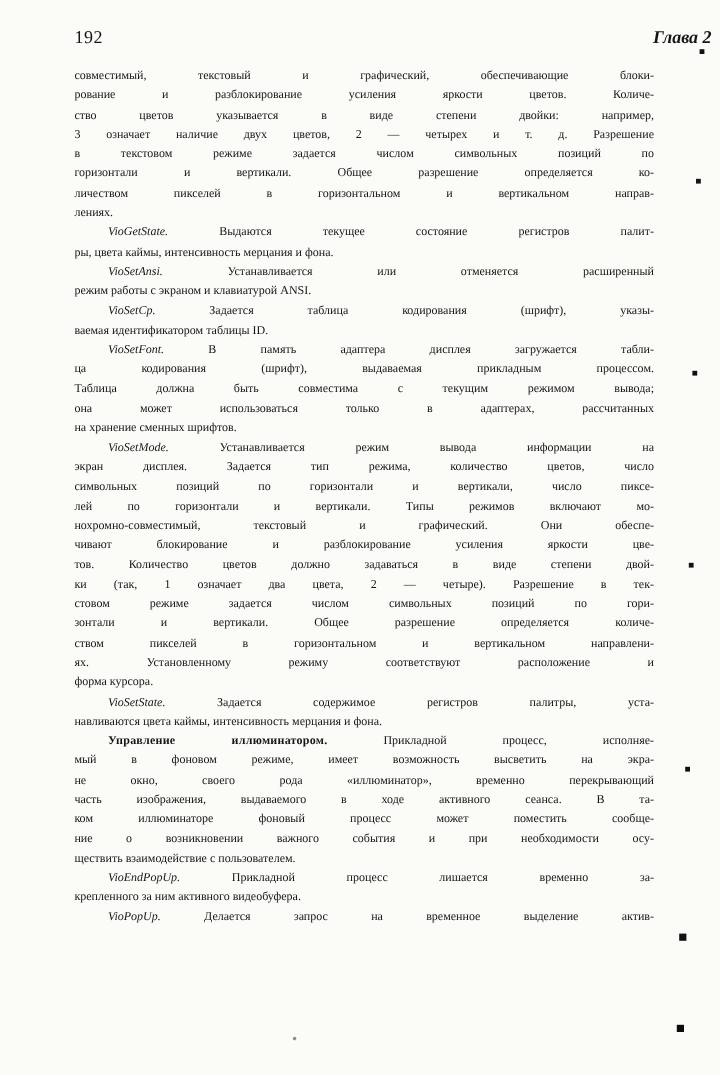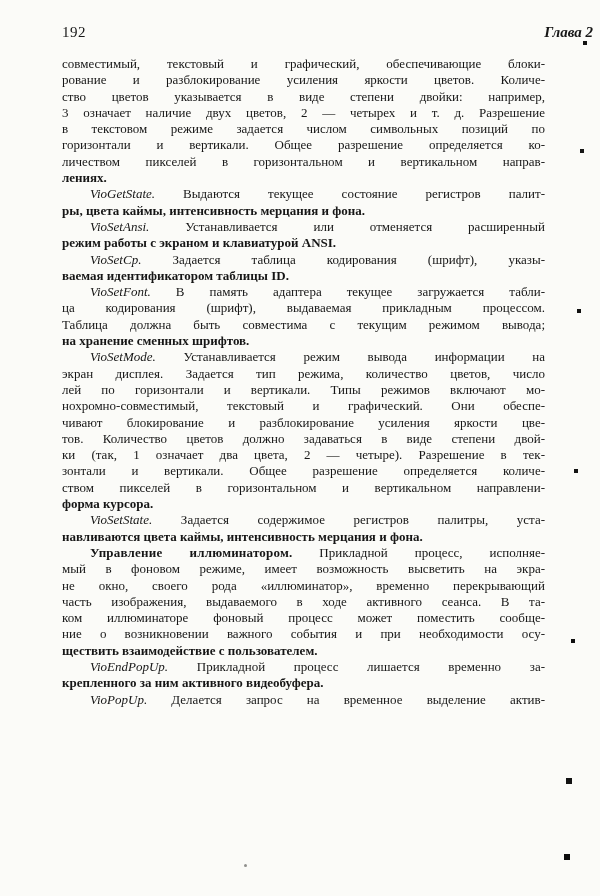--- a/index.html
+++ b/index.html
@@ -13,24 +13,24 @@
   }
   .header{
     position:absolute;left:62px;right:55px;top:24px;
     display:flex;justify-content:space-between;align-items:baseline;
     font-size:15px;
   }
   .pagenum{font-style:normal;letter-spacing:0.5px;}
   .runhead{font-style:italic;font-weight:bold;}
   .body-text{
     position:absolute;left:62px;top:56px;width:483px;
-    font-size:13px;line-height:16.3px;
+    font-size:10px;line-height:16.3px;
   }
   .line{text-align:justify;text-align-last:justify;white-space:normal;}
-  .line.para-end{text-align-last:left;font-weight:bold;}
+  .line.para-end{text-align-last:left;}
   .line.indent{text-indent:28px;}
   .seg-n{font-style:normal;}
   .seg-i{font-style:italic;}
   .seg-b{font-weight:700;letter-spacing:0.2px;}
   .edge{
     position:absolute;top:0;right:0;bottom:0;width:34px;
     background:var(--edge,#0d0d0d);
     clip-path:polygon(100% 0, 100% 100%, 16% 100%, 22% 97%, 15% 94%, 23% 91%,
       17% 88%, 25% 85%, 19% 82%, 27% 79%, 22% 76%, 30% 73%, 24% 70%, 32% 67%,
       27% 64%, 35% 61%, 30% 58%, 38% 55%, 33% 52%, 41% 49%, 36% 46%, 44% 43%,
@@ -70,33 +70,37 @@
       <div class="line"><span class="seg-n">в текстовом режиме задается числом символьных позиций по</span></div>
       <div class="line"><span class="seg-n">горизонтали и вертикали. Общее разрешение определяется ко-</span></div>
       <div class="line"><span class="seg-n">личеством пикселей в горизонтальном и вертикальном направ-</span></div>
       <div class="line para-end"><span class="seg-n">лениях.</span></div>
       <div class="line indent"><span class="seg-i">VioGetState.</span><span class="seg-n"> Выдаются текущее состояние регистров палит-</span></div>
       <div class="line para-end"><span class="seg-n">ры, цвета каймы, интенсивность мерцания и фона.</span></div>
       <div class="line indent"><span class="seg-i">VioSetAnsi.</span><span class="seg-n"> Устанавливается или отменяется расширенный</span></div>
       <div class="line para-end"><span class="seg-n">режим работы с экраном и клавиатурой ANSI.</span></div>
       <div class="line indent"><span class="seg-i">VioSetCp.</span><span class="seg-n"> Задается таблица кодирования (шрифт), указы-</span></div>
       <div class="line para-end"><span class="seg-n">ваемая идентификатором таблицы ID.</span></div>
-      <div class="line indent"><span class="seg-i">VioSetFont.</span><span class="seg-n"> В память адаптера текущее загружается табли-</span></div>
+      <div class="line indent"><span class="seg-i">VioSetFont.</span><span class="seg-n"> В память адаптера дисплея загружается табли-</span></div>
       <div class="line"><span class="seg-n">ца кодирования (шрифт), выдаваемая прикладным процессом.</span></div>
       <div class="line"><span class="seg-n">Таблица должна быть совместима с текущим режимом вывода;</span></div>
+      <div class="line"><span class="seg-n">она может использоваться только в адаптерах, рассчитанных</span></div>
       <div class="line para-end"><span class="seg-n">на хранение сменных шрифтов.</span></div>
       <div class="line indent"><span class="seg-i">VioSetMode.</span><span class="seg-n"> Устанавливается режим вывода информации на</span></div>
       <div class="line"><span class="seg-n">экран дисплея. Задается тип режима, количество цветов, число</span></div>
+      <div class="line"><span class="seg-n">символьных позиций по горизонтали и вертикали, число пиксе-</span></div>
       <div class="line"><span class="seg-n">лей по горизонтали и вертикали. Типы режимов включают мо-</span></div>
       <div class="line"><span class="seg-n">нохромно-совместимый, текстовый и графический. Они обеспе-</span></div>
       <div class="line"><span class="seg-n">чивают блокирование и разблокирование усиления яркости цве-</span></div>
       <div class="line"><span class="seg-n">тов. Количество цветов должно задаваться в виде степени двой-</span></div>
       <div class="line"><span class="seg-n">ки (так, 1 означает два цвета, 2 — четыре). Разрешение в тек-</span></div>
+      <div class="line"><span class="seg-n">стовом режиме задается числом символьных позиций по гори-</span></div>
       <div class="line"><span class="seg-n">зонтали и вертикали. Общее разрешение определяется количе-</span></div>
       <div class="line"><span class="seg-n">ством пикселей в горизонтальном и вертикальном направлени-</span></div>
+      <div class="line"><span class="seg-n">ях. Установленному режиму соответствуют расположение и</span></div>
       <div class="line para-end"><span class="seg-n">форма курсора.</span></div>
       <div class="line indent"><span class="seg-i">VioSetState.</span><span class="seg-n"> Задается содержимое регистров палитры, уста-</span></div>
       <div class="line para-end"><span class="seg-n">навливаются цвета каймы, интенсивность мерцания и фона.</span></div>
       <div class="line indent"><span class="seg-b">Управление иллюминатором.</span><span class="seg-n"> Прикладной процесс, исполняе-</span></div>
       <div class="line"><span class="seg-n">мый в фоновом режиме, имеет возможность высветить на экра-</span></div>
       <div class="line"><span class="seg-n">не окно, своего рода «иллюминатор», временно перекрывающий</span></div>
       <div class="line"><span class="seg-n">часть изображения, выдаваемого в ходе активного сеанса. В та-</span></div>
       <div class="line"><span class="seg-n">ком иллюминаторе фоновый процесс может поместить сообще-</span></div>
       <div class="line"><span class="seg-n">ние о возникновении важного события и при необходимости осу-</span></div>
       <div class="line para-end"><span class="seg-n">ществить взаимодействие с пользователем.</span></div>

